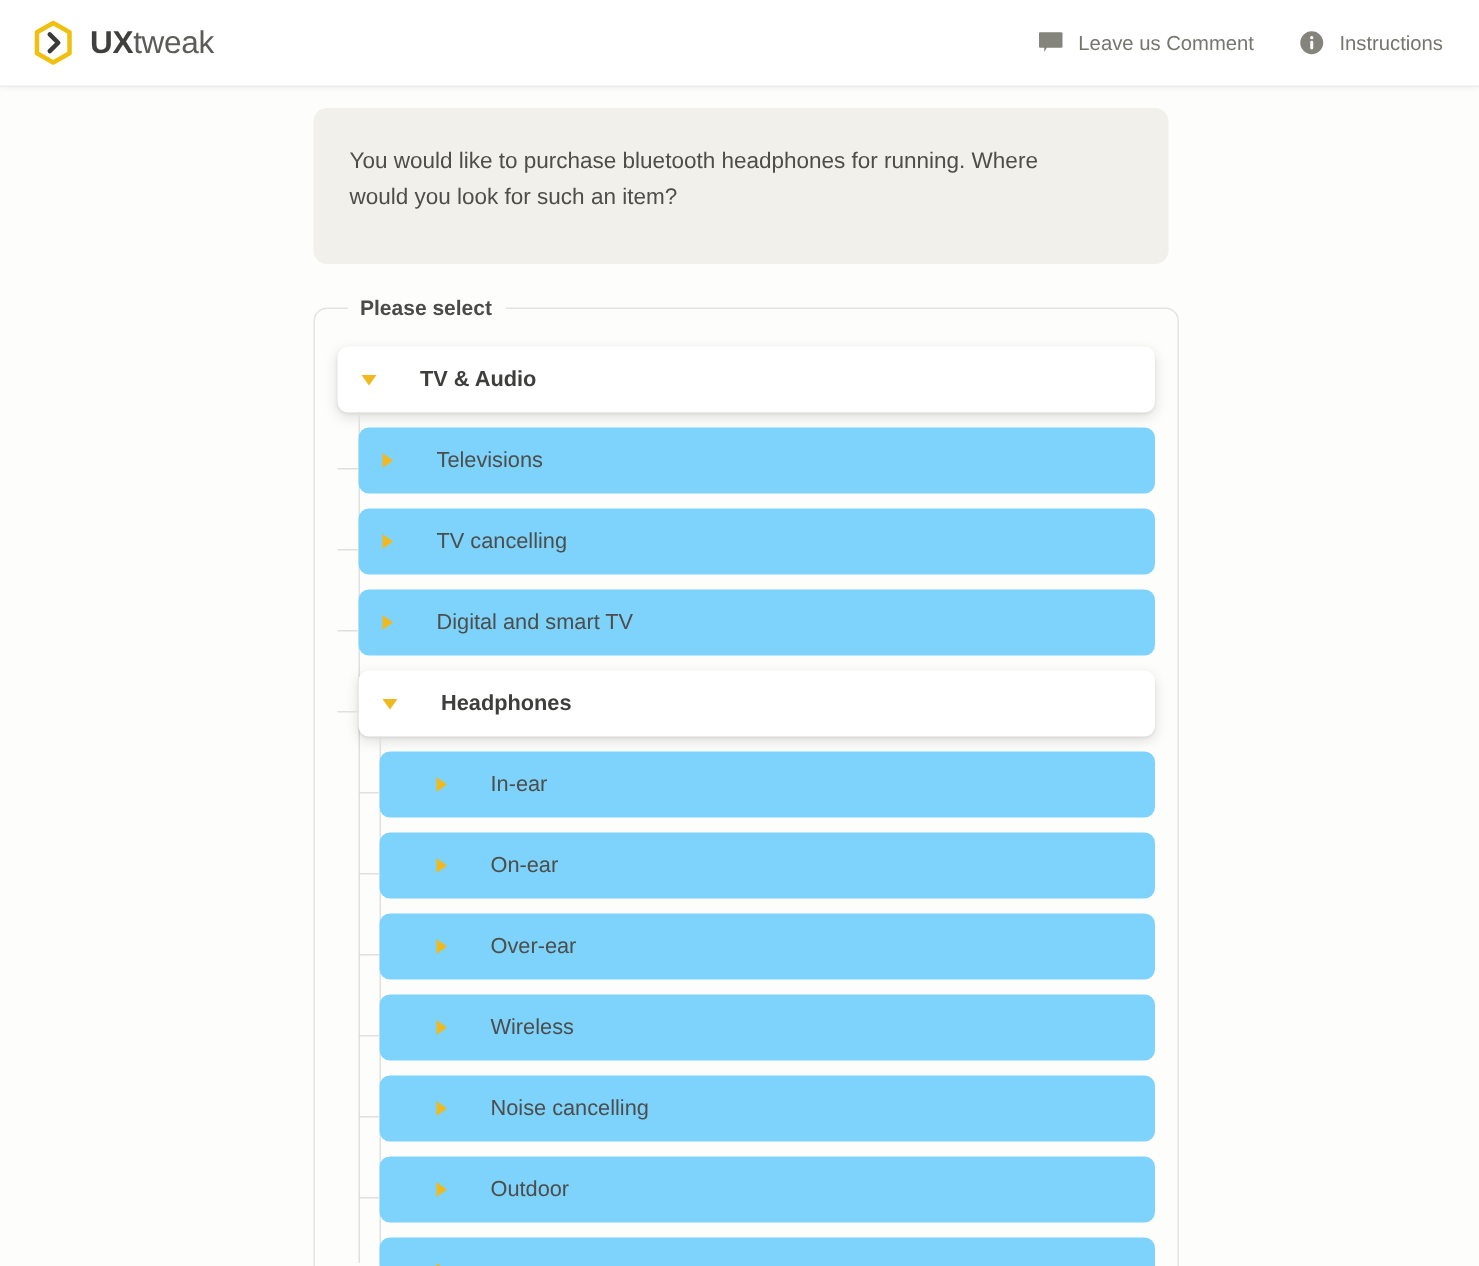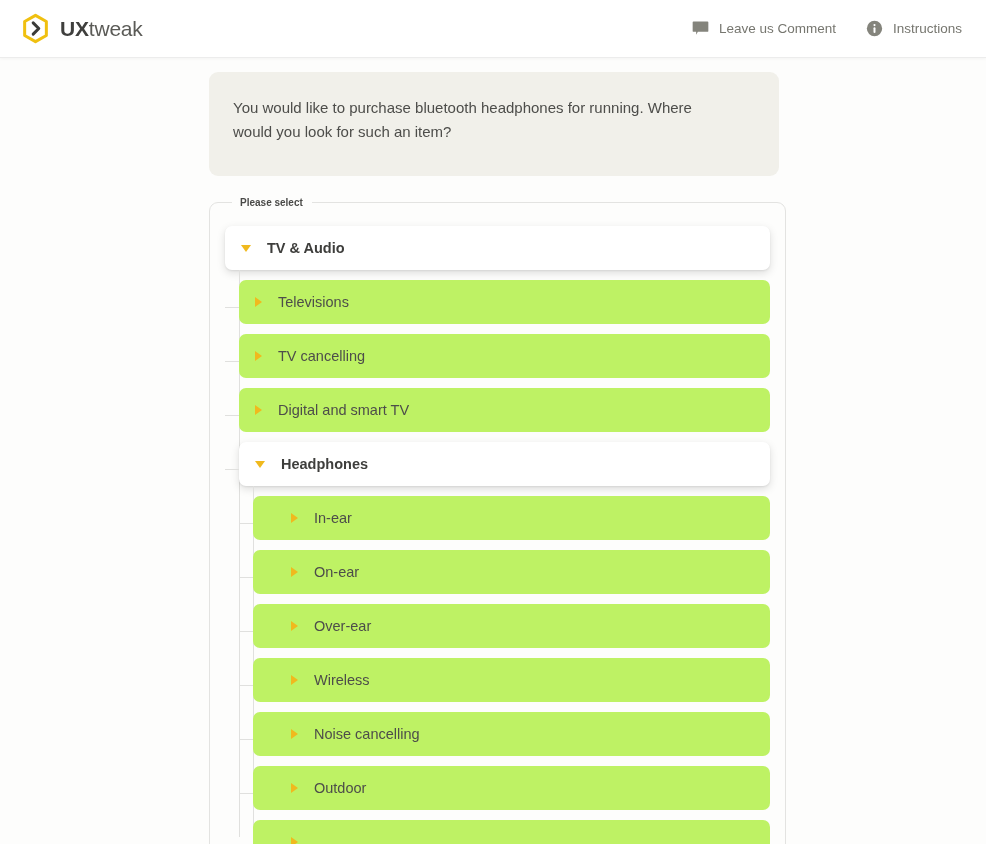--- a/index.html
+++ b/index.html
@@ -102,21 +102,21 @@
   
   .tree-fieldset {
     margin-top: 21px;
     border: 1px solid #e3e3e1;
     border-radius: 9px;
     padding: 14px 15px 0 15px;
     min-height: 640px;
   }
   .tree-legend {
     padding: 0 9px 0 8px;
-    font-size: 10px;
+    font-size: 14px;
     font-weight: bold;
     color: #4a4a48;
     margin-left: 7px;
   }
 
   
   .tree-root {
     padding: 4px 0 0 0;
     list-style: none;
   }
@@ -145,30 +145,30 @@
     top: 27px;
     width: 14px;
     height: 1px;
     background: #e0e0de;
   }
 
   .node-row {
     position: relative;
     display: flex;
     align-items: center;
-    gap: 16px;
+    gap: 29px;
     height: 44px;
     margin-bottom: 10px;
     padding: 0 18px 0 16px;
     border-radius: 7px;
     cursor: pointer;
     user-select: none;
   }
   .node-row.collapsed {
-    background: #bef264;
+    background: #7dd3fc;
   }
   .node-row.expanded {
     background: #ffffff;
     box-shadow: 0 3px 9px rgba(0,0,0,0.13), 0 1px 2px rgba(0,0,0,0.07);
   }
 
   .node-arrow {
     width: 0;
     height: 0;
     flex: none;

